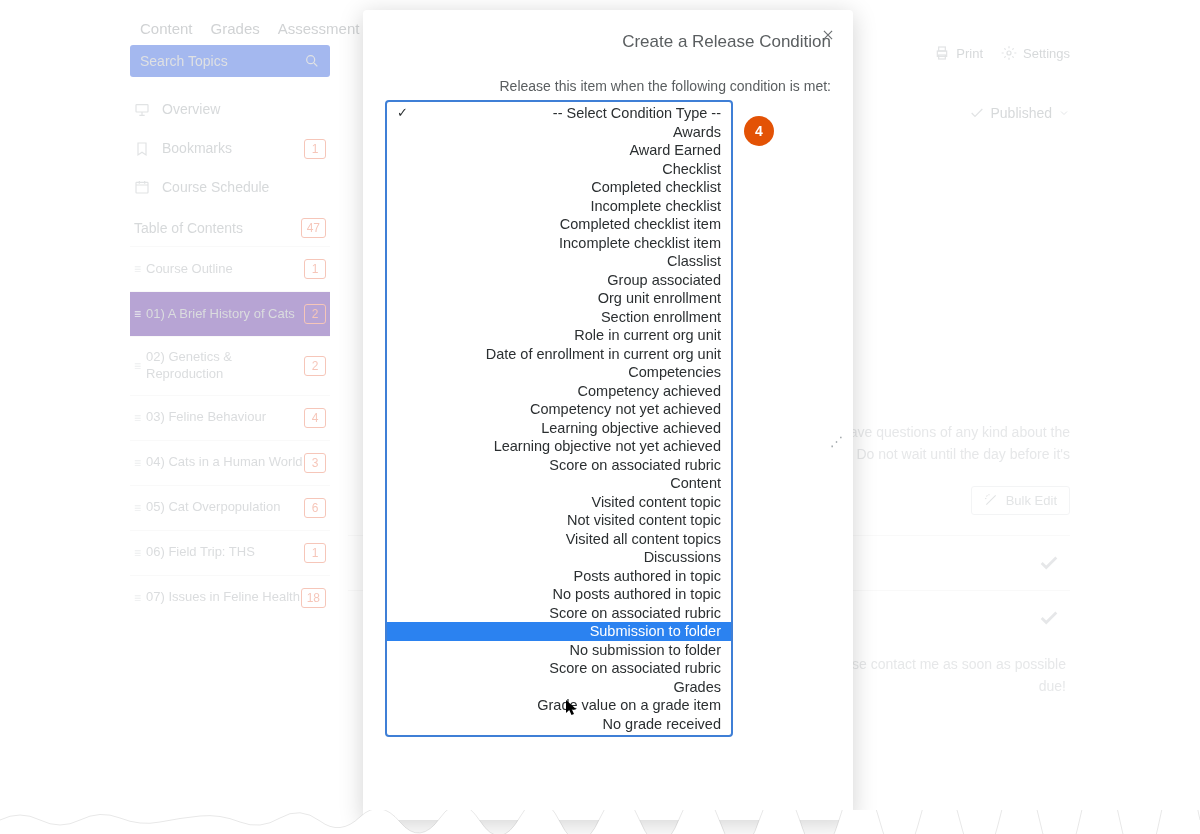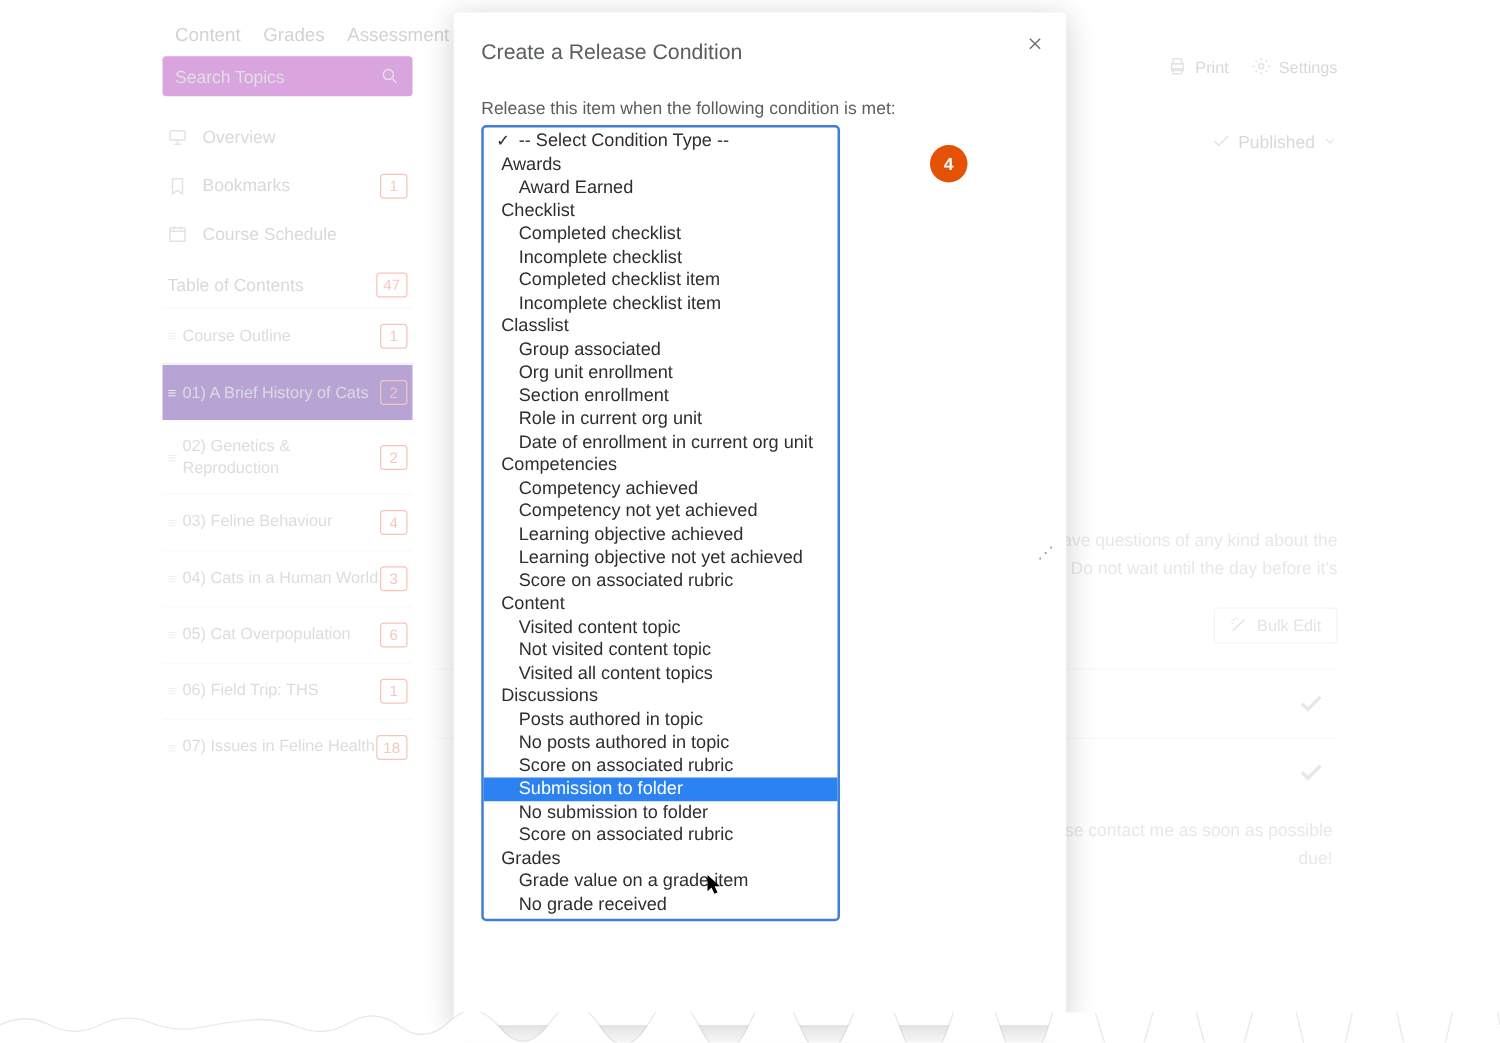--- a/index.html
+++ b/index.html
@@ -38,21 +38,21 @@
   }
   .tabs span { cursor: pointer; }
   
   .layout { display: flex; gap: 18px; }
   .sidebar { width: 200px; flex: 0 0 200px; }
   .main { flex: 1; position: relative; padding-top: 6px; }
   
   .search {
     display: flex;
     align-items: center;
-    background: #a21caf;
+    background: #1d4ed8;
     border-radius: 3px;
     padding: 8px 10px;
     margin-bottom: 14px;
     color: #b0b4b7;
   }
   .search span { flex: 1; font-size: 14px; }
   
   .nav-item {
     display: flex;
     align-items: center;
@@ -151,39 +151,40 @@
     position: absolute;
     left: 363px;
     top: 10px;
     width: 490px;
     height: 810px;
     background: #fff;
     border-radius: 4px;
     box-shadow: 0 4px 24px rgba(0,0,0,0.18);
     z-index: 10;
     padding: 22px 22px 10px 22px;
+    text-align: right;
   }
   .modal-title {
     font-size: 17px;
     color: #5a5e60;
   }
   .close {
     position: absolute;
     right: 18px;
     top: 18px;
     color: #7b7f82;
     cursor: pointer;
   }
   .subtitle { margin-top: 26px; color: #5a5e60; font-size: 14px; }
   .field-label { margin-top: 12px; color: #4b4f51; font-size: 12px; font-weight: 600; }
   .select-open {
     margin-top: 6px;
     border: 2px solid #3f7fd6;
     border-radius: 4px;
-    width: 287px;
+    width: 348px;
     background: #fff;
   }
   .options {
     font-size: 14.5px;
     color: #2b2f31;
     padding: 2px 0;
     line-height: 1;
   }
   .opt {
     padding: 2px 10px 2px 28px;

